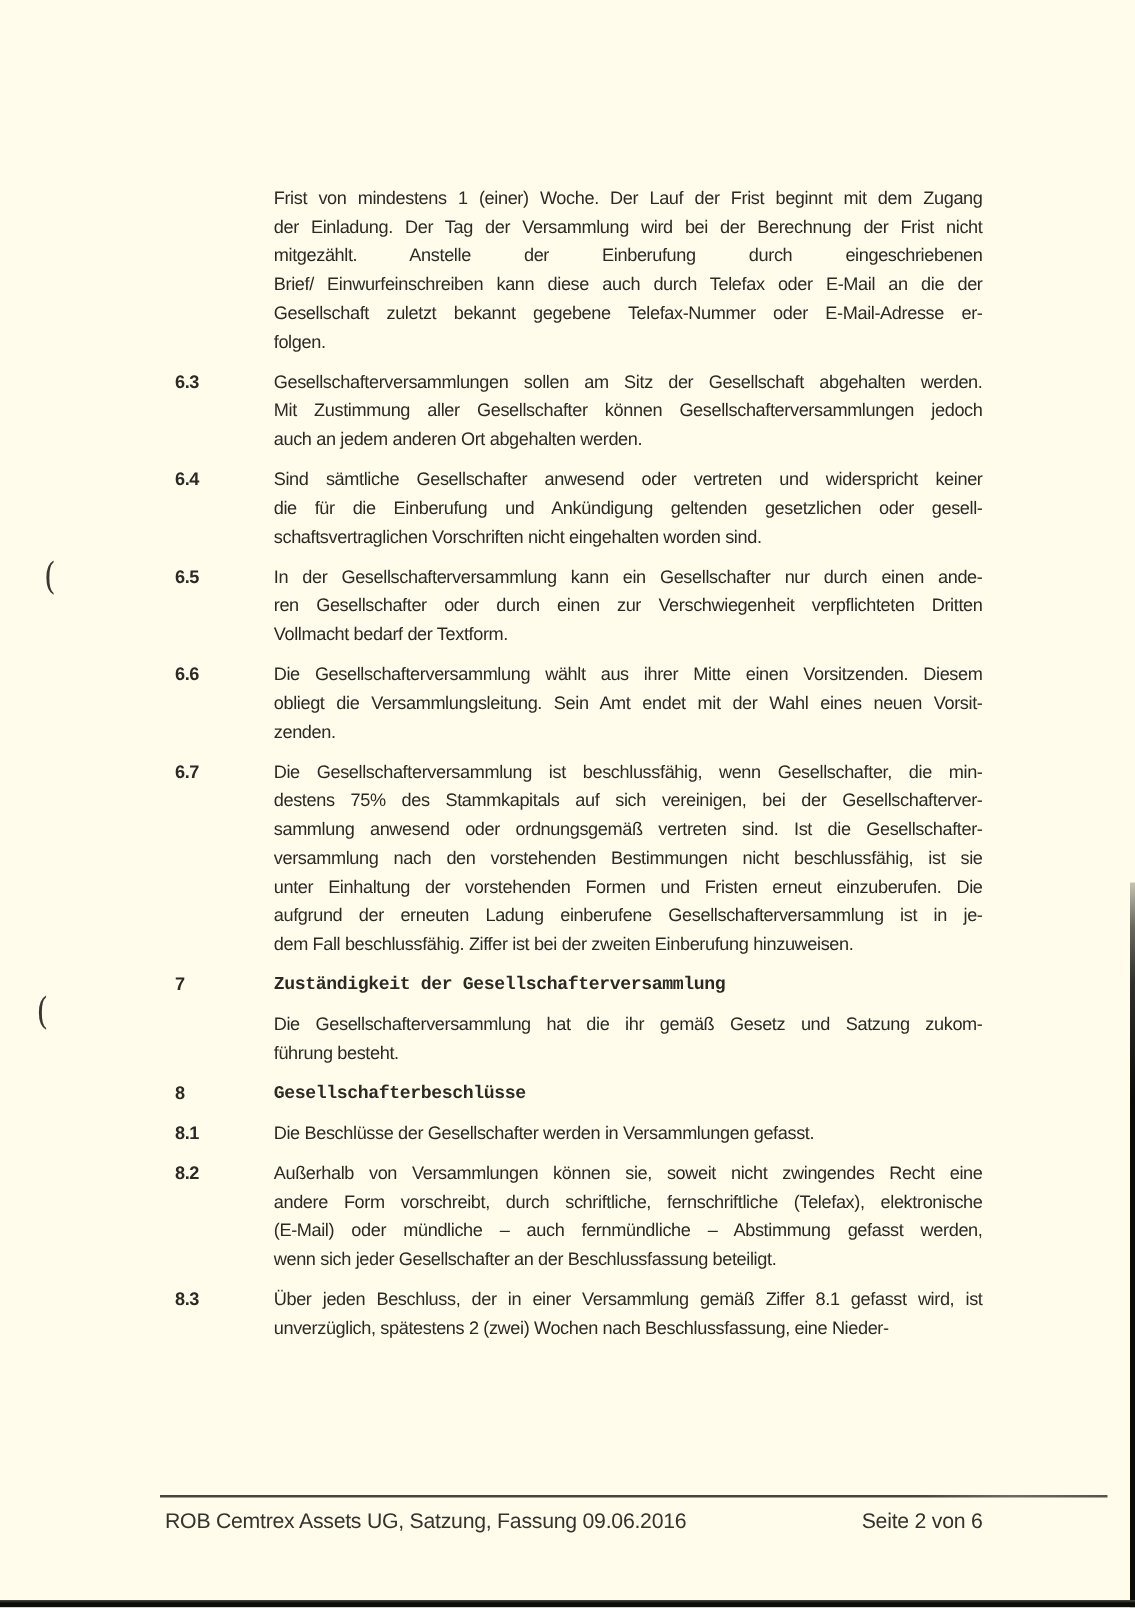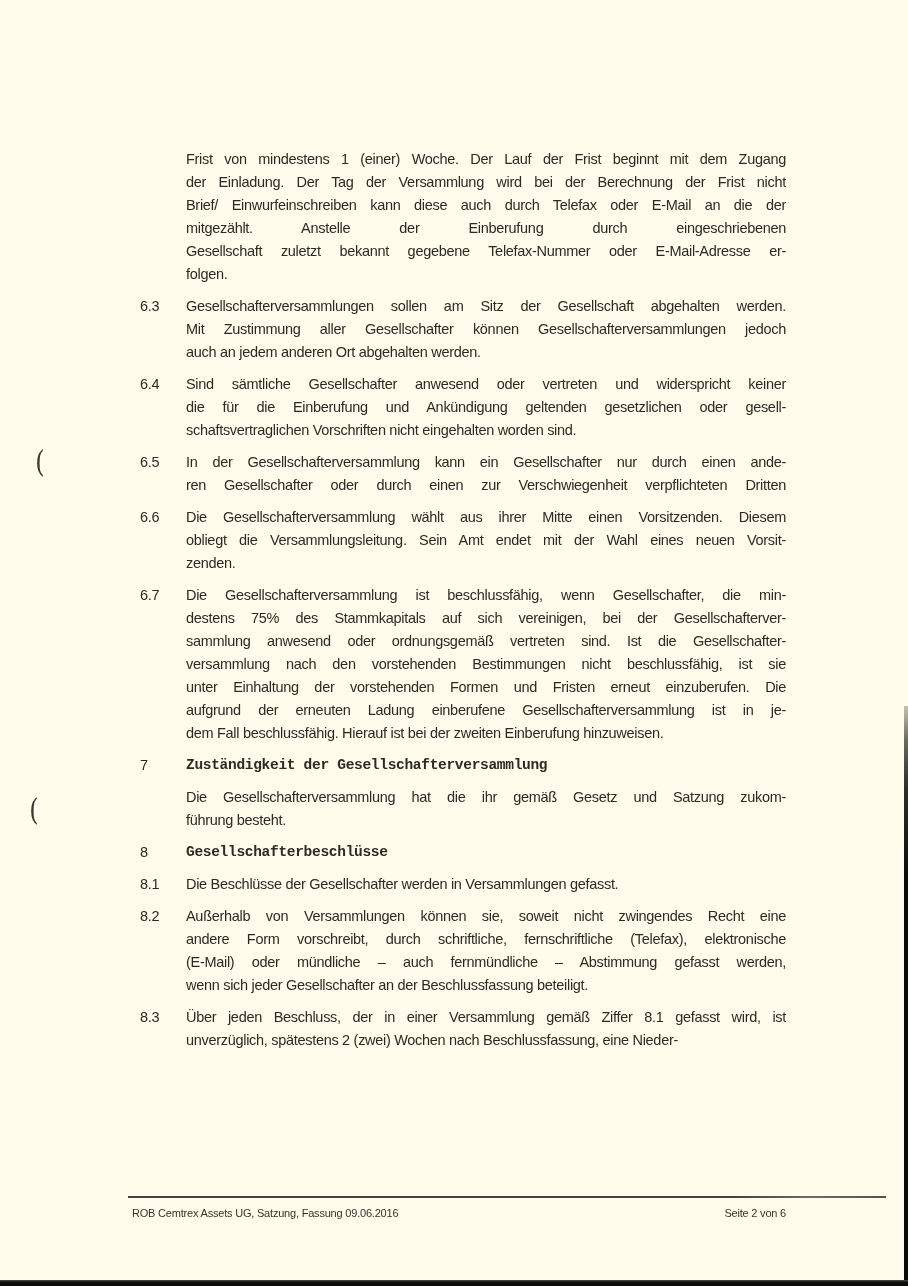--- a/index.html
+++ b/index.html
@@ -15,24 +15,24 @@
   .content {
     position: absolute;
     left: 140px;
     top: 148px;
     width: 650px;
     font-size: 14.5px;
     line-height: 23px;
     letter-spacing: -0.3px;
   }
   .sec { display: flex; margin-bottom: 9px; }
-  .sec .num { flex: 0 0 46px; width: 46px; font-weight: normal; }
+  .sec .num { flex: 0 0 46px; width: 46px; font-weight: bold; }
   .sec .txt { flex: 0 0 600px; width: 600px; }
   .sec.heading .txt { font-weight: bold; font-family: Liberation Mono, monospace; }
-  .ln { text-align: justify; text-align-last: justify; hyphens: none; }
+  .ln { text-align: justify; text-align-last: justify; hyphens: none; margin-left: 33px; }
   .ln.last { text-align: center; text-align-last: left; }
   .paren {
     position: absolute;
     font-family: "DejaVu Serif", serif;
     font-size: 30px;
     font-weight: 400;
     color: #3a3830;
     transform: scaleX(0.8);
   }
   .paren.p1 { left: 34px; top: 444px; }
@@ -42,21 +42,21 @@
     left: 128px; top: 1196px;
     width: 758px; height: 2px;
     background: linear-gradient(to right, #45443f 0%, #45443f 80%, #6d6c64 90%, #55544c 100%);
   }
   .footer {
     position: absolute;
     left: 132px; top: 1207px;
     width: 654px;
     display: flex;
     justify-content: space-between;
-    font-size: 11px;
+    font-size: 17px;
     letter-spacing: -0.2px;
     color: #34332c;
   }
   .scan-edge-bottom {
     position: absolute;
     left: 0; bottom: 0;
     width: 100%; height: 6px;
     background: linear-gradient(to bottom, #4a4a44, #0c0c0b 40%);
   }
   .scan-edge-right {
@@ -73,22 +73,22 @@
 
   <span class="paren p1">(</span>
   <span class="paren p2">(</span>
 
   <main class="content">
       <div class="sec">
         <div class="num"></div>
         <div class="txt">
           <div class="ln">Frist von mindestens 1 (einer) Woche. Der Lauf der Frist beginnt mit dem Zugang</div>
           <div class="ln">der Einladung. Der Tag der Versammlung wird bei der Berechnung der Frist nicht</div>
+          <div class="ln">mitgezählt. Anstelle der Einberufung durch eingeschriebenen</div>
           <div class="ln">Brief/ Einwurfeinschreiben kann diese auch durch Telefax oder E-Mail an die der</div>
-          <div class="ln">mitgezählt. Anstelle der Einberufung durch eingeschriebenen</div>
           <div class="ln">Gesellschaft zuletzt bekannt gegebene Telefax-Nummer oder E-Mail-Adresse er-</div>
           <div class="ln last">folgen.</div>
         </div>
       </div>
       <div class="sec">
         <div class="num">6.3</div>
         <div class="txt">
           <div class="ln">Gesellschafterversammlungen sollen am Sitz der Gesellschaft abgehalten werden.</div>
           <div class="ln">Mit Zustimmung aller Gesellschafter können Gesellschafterversammlungen jedoch</div>
           <div class="ln last">auch an jedem anderen Ort abgehalten werden.</div>
@@ -100,40 +100,41 @@
           <div class="ln">Sind sämtliche Gesellschafter anwesend oder vertreten und widerspricht keiner</div>
           <div class="ln">die für die Einberufung und Ankündigung geltenden gesetzlichen oder gesell-</div>
           <div class="ln last">schaftsvertraglichen Vorschriften nicht eingehalten worden sind.</div>
         </div>
       </div>
       <div class="sec">
         <div class="num">6.5</div>
         <div class="txt">
           <div class="ln">In der Gesellschafterversammlung kann ein Gesellschafter nur durch einen ande-</div>
           <div class="ln">ren Gesellschafter oder durch einen zur Verschwiegenheit verpflichteten Dritten</div>
+          <div class="ln last">Vollmacht bedarf der Textform.</div>
         </div>
       </div>
       <div class="sec">
         <div class="num">6.6</div>
         <div class="txt">
           <div class="ln">Die Gesellschafterversammlung wählt aus ihrer Mitte einen Vorsitzenden. Diesem</div>
           <div class="ln">obliegt die Versammlungsleitung. Sein Amt endet mit der Wahl eines neuen Vorsit-</div>
           <div class="ln last">zenden.</div>
         </div>
       </div>
       <div class="sec">
         <div class="num">6.7</div>
         <div class="txt">
           <div class="ln">Die Gesellschafterversammlung ist beschlussfähig, wenn Gesellschafter, die min-</div>
           <div class="ln">destens 75% des Stammkapitals auf sich vereinigen, bei der Gesellschafterver-</div>
           <div class="ln">sammlung anwesend oder ordnungsgemäß vertreten sind. Ist die Gesellschafter-</div>
           <div class="ln">versammlung nach den vorstehenden Bestimmungen nicht beschlussfähig, ist sie</div>
           <div class="ln">unter Einhaltung der vorstehenden Formen und Fristen erneut einzuberufen. Die</div>
           <div class="ln">aufgrund der erneuten Ladung einberufene Gesellschafterversammlung ist in je-</div>
-          <div class="ln last">dem Fall beschlussfähig. Hierauf ist bei der zweiten Einberufung hinzuweisen.</div>
+          <div class="ln last">dem Fall beschlussfähig. Ziffer ist bei der zweiten Einberufung hinzuweisen.</div>
         </div>
       </div>
       <div class="sec heading">
         <div class="num">7</div>
         <div class="txt">
           <div class="ln last">Zuständigkeit der Gesellschafterversammlung</div>
         </div>
       </div>
       <div class="sec">
         <div class="num"></div>

